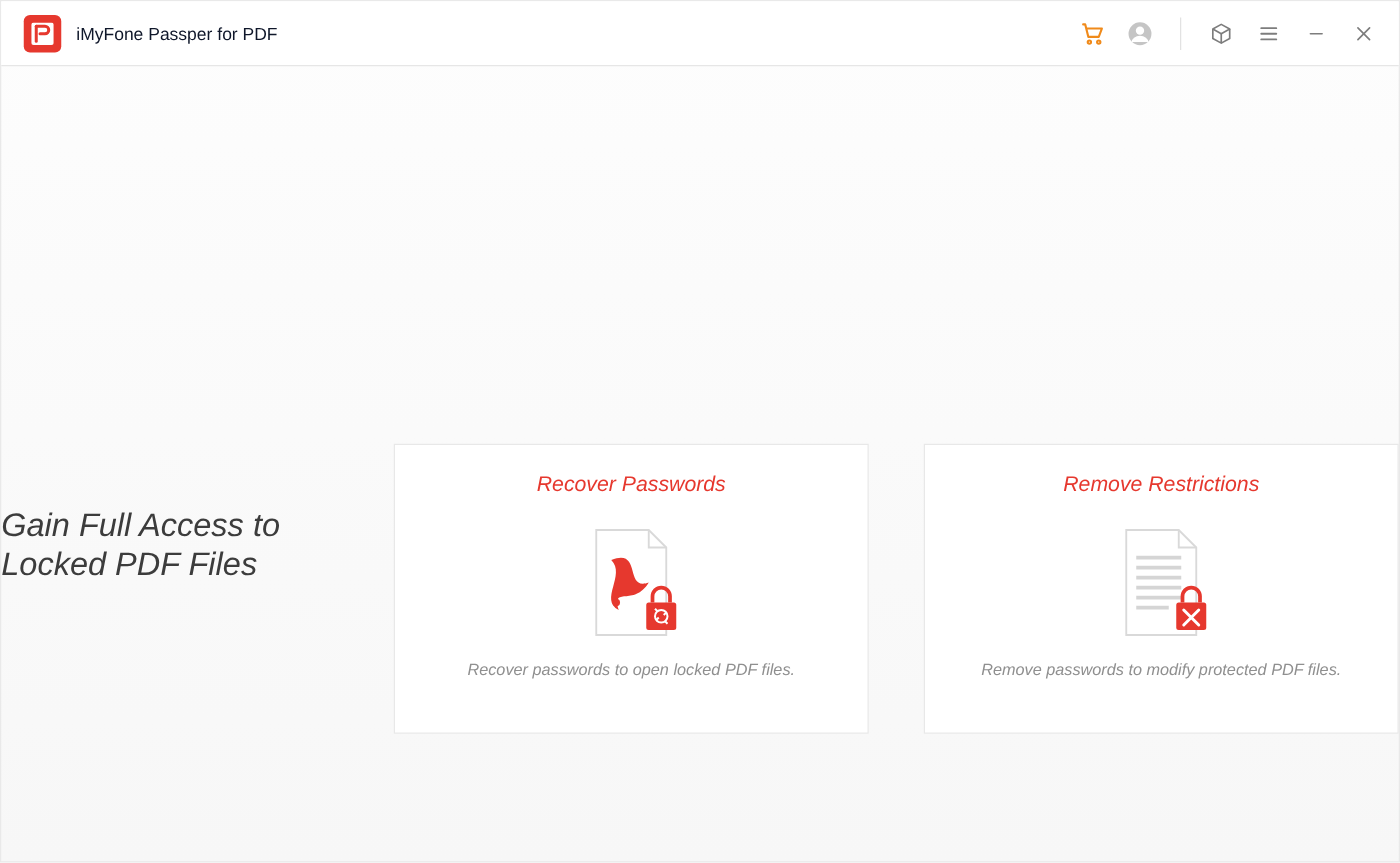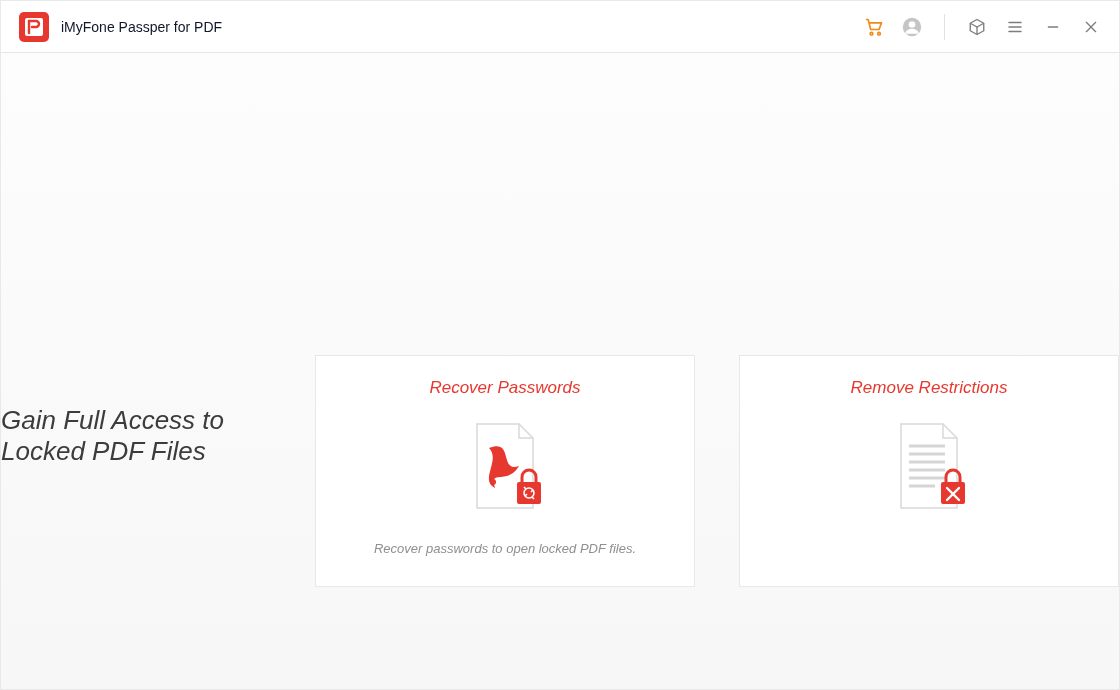--- a/index.html
+++ b/index.html
@@ -55,21 +55,21 @@
   .card {
     width: 380px; height: 232px;
     background:#ffffff;
     border:1px solid #e8e8e8;
     display:flex; flex-direction:column; align-items:center;
     padding-top:22px;
     cursor:pointer;
   }
   .card-title { color:#e6382e; font-size:17px; font-weight:400; }
   .card-illus { margin-top:18px; height:100px; display:flex; align-items:center; justify-content:center; }
-  .card-desc { color:#8f8f8f; font-size:13px; margin-top:25px; }
+  .card-desc { color:#8f8f8f; font-size:13px; margin-top:12px; }
 
 </style>
 </head>
 <body>
 
 <div class="window">
 
   <div class="titlebar">
     <div class="app-logo">
       <svg width="18" height="18" viewBox="0 0 18 18">
@@ -170,17 +170,18 @@
             <line x1="26" y1="52" x2="62" y2="52" stroke="#d5d5d5" stroke-width="3"></line>
             <line x1="26" y1="60" x2="62" y2="60" stroke="#d5d5d5" stroke-width="3"></line>
             <line x1="26" y1="68" x2="52" y2="68" stroke="#d5d5d5" stroke-width="3"></line>
 
             <rect x="58" y="64" width="24" height="22" rx="2" fill="#e6382e"></rect>
             <path d="M63 64 v-5 a7 7 0 0 1 14 0 v5" fill="none" stroke="#e6382e" stroke-width="3"></path>
             <line x1="64" y1="70" x2="76" y2="82" stroke="#ffffff" stroke-width="2.4" stroke-linecap="round"></line>
             <line x1="76" y1="70" x2="64" y2="82" stroke="#ffffff" stroke-width="2.4" stroke-linecap="round"></line>
           </svg>
         </div>
+        <div class="card-desc">Remove passwords to modify protected PDF files.</div>
       </div>
 
     </div>
   </div>
 </div>
 
 </body></html>

